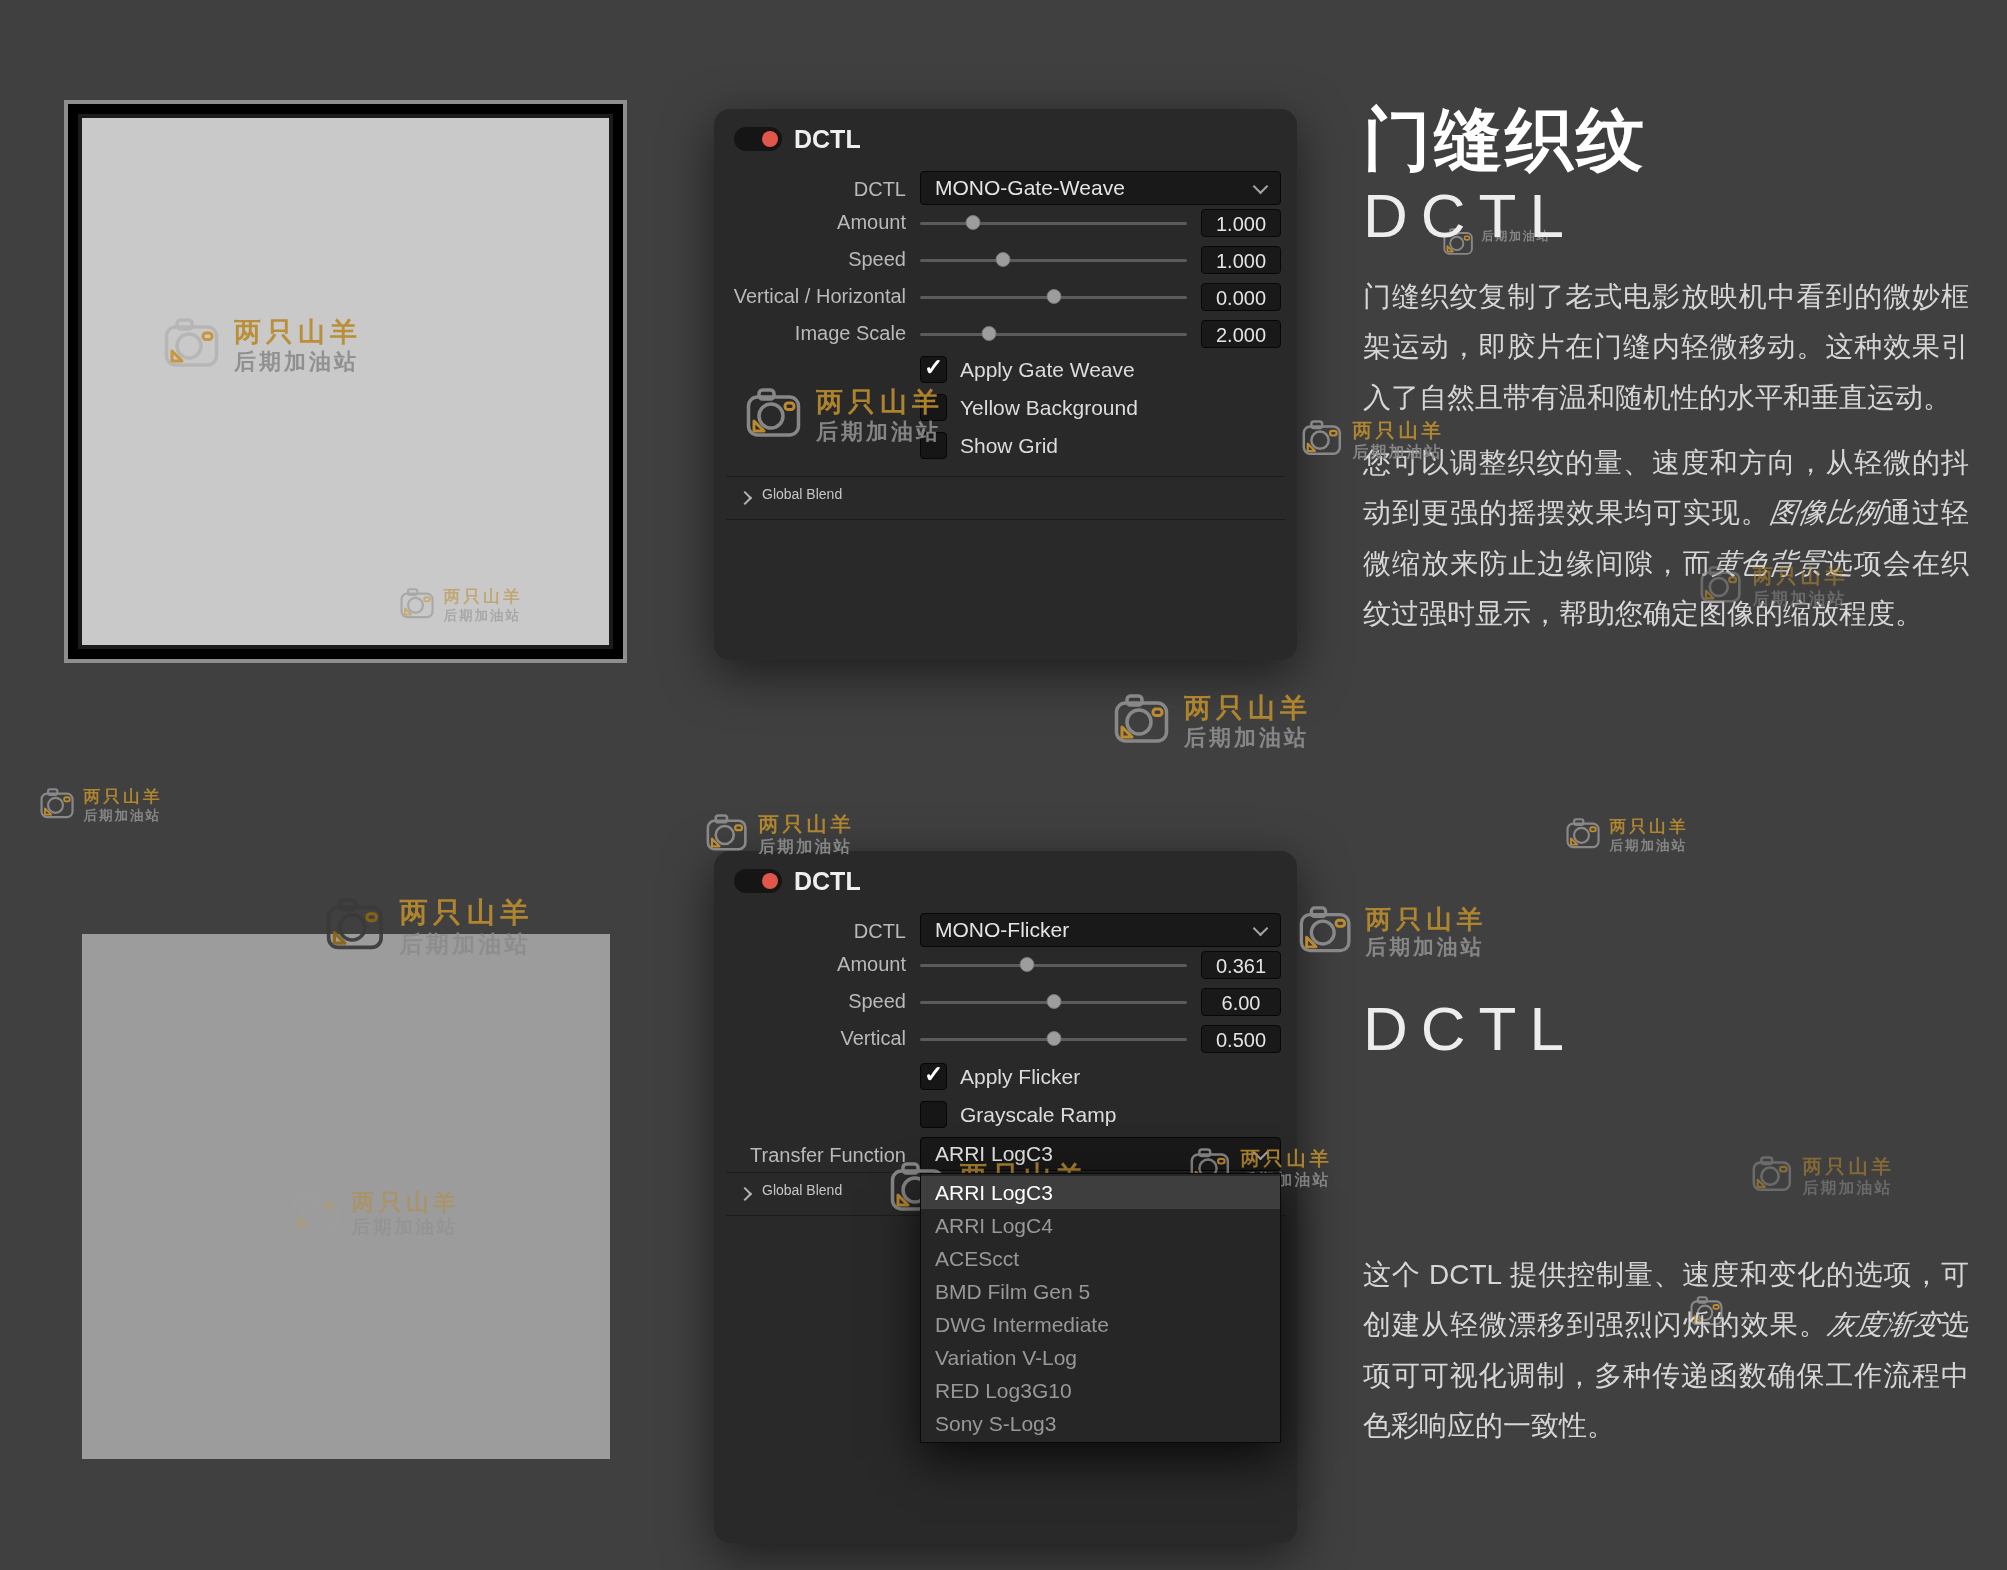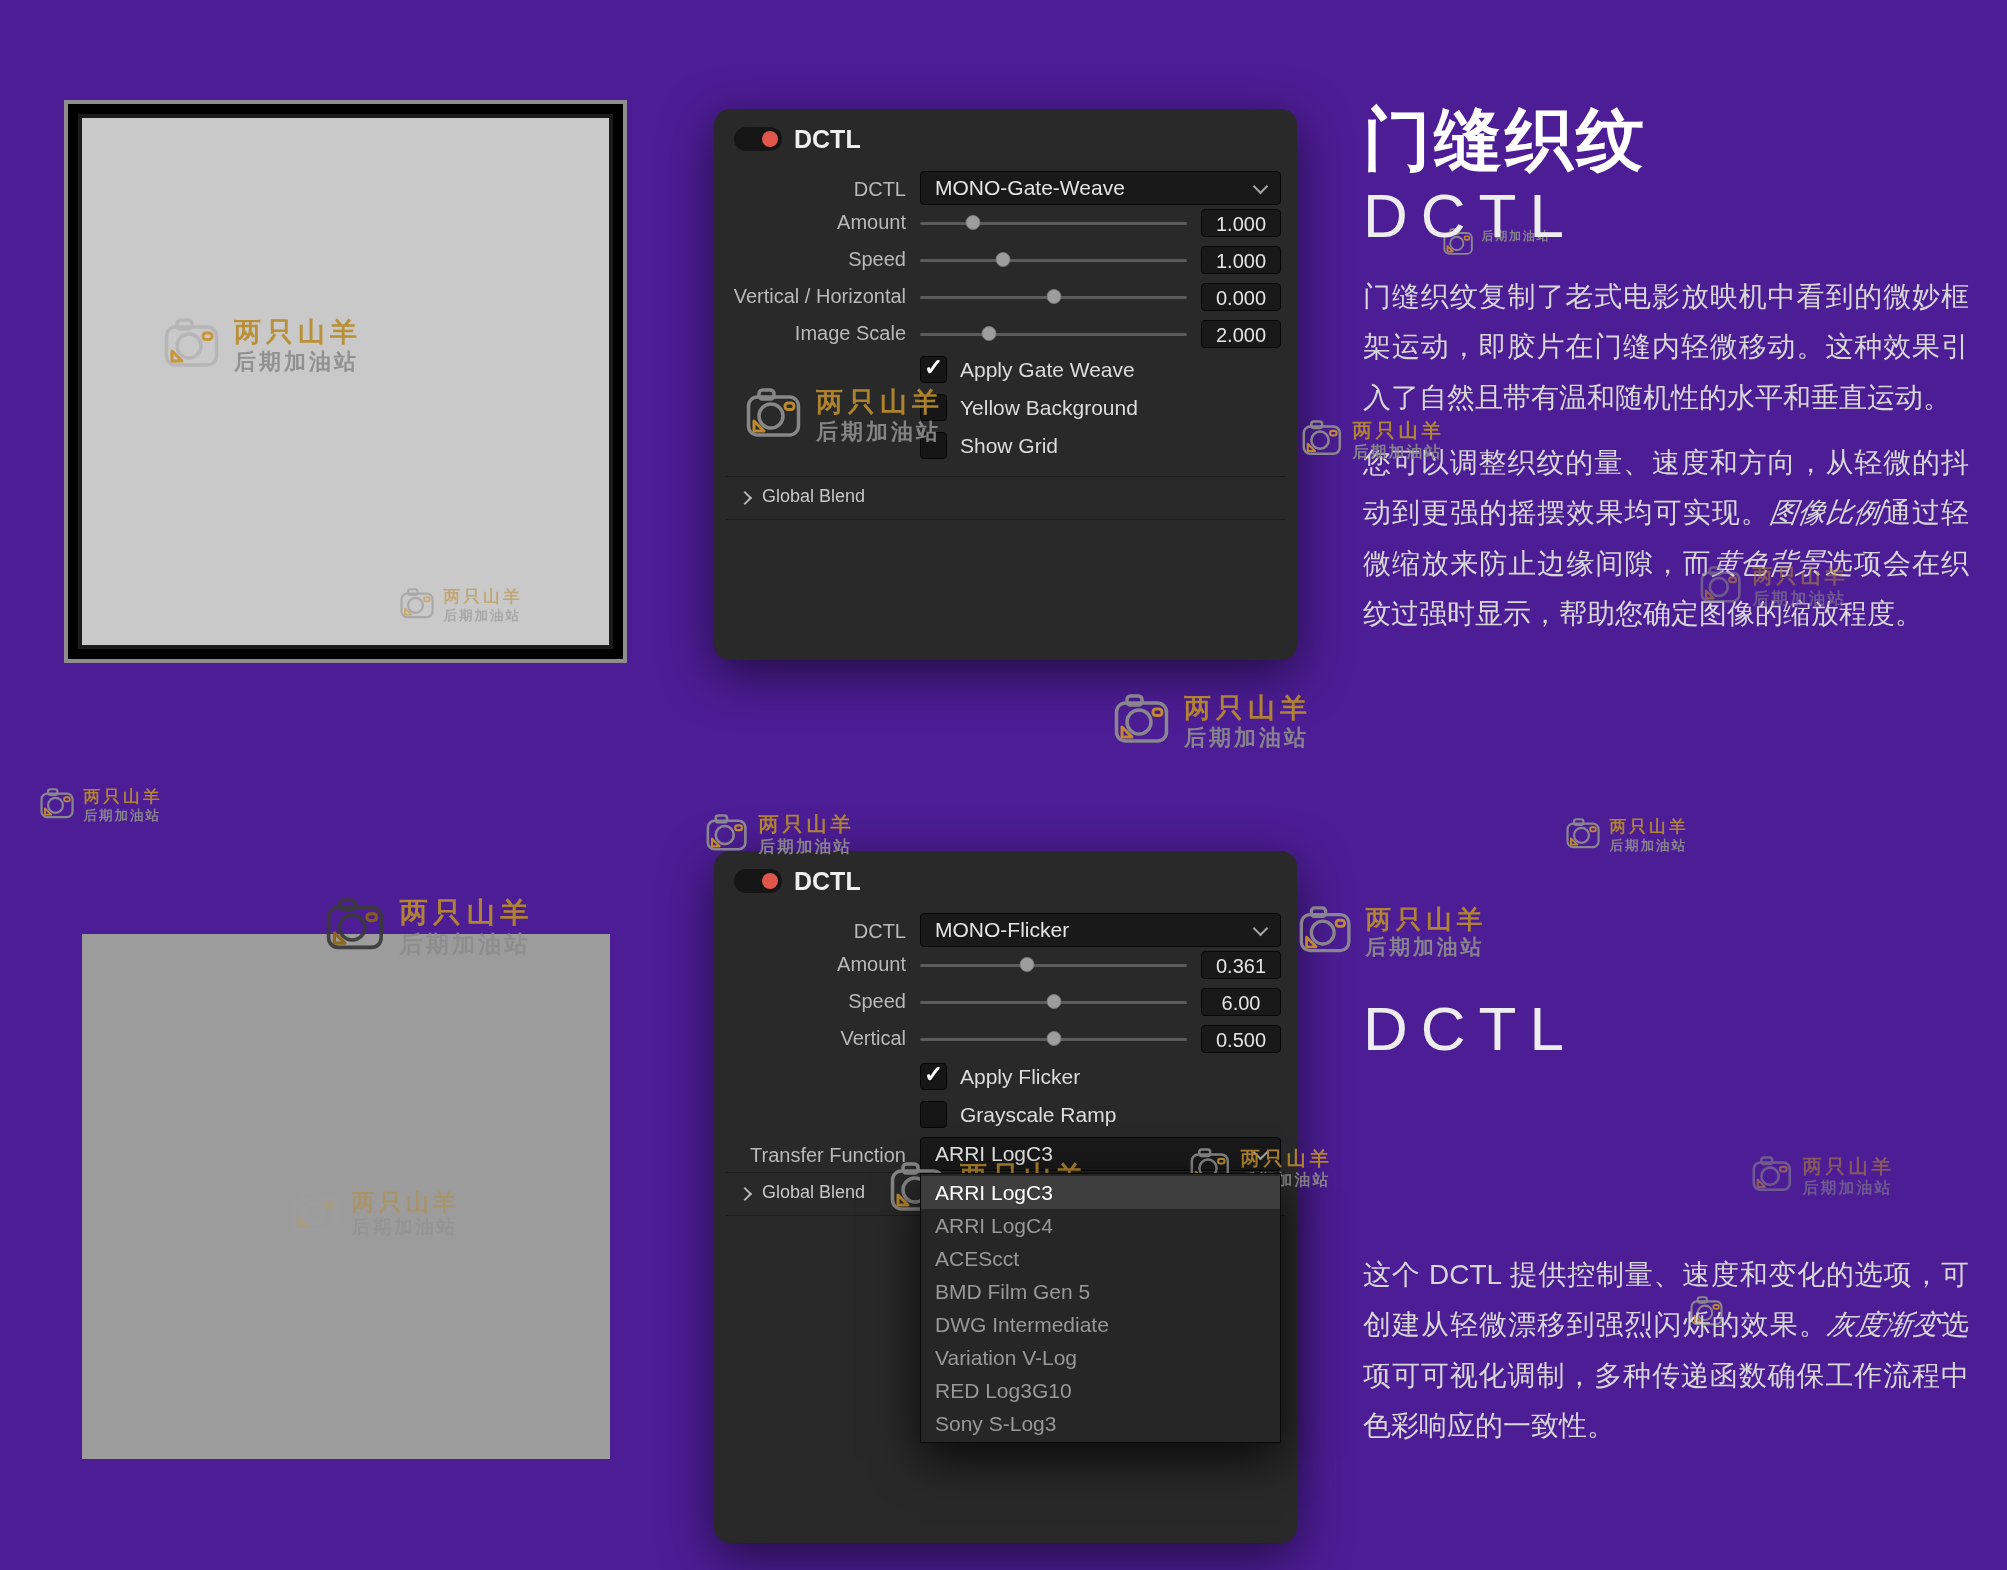--- a/index.html
+++ b/index.html
@@ -1,16 +1,16 @@
 <!DOCTYPE html>
 <html><head>
 <meta charset="utf-8">
 <style>
   html,body{margin:0;padding:0;background:#000;}
-  .stage{position:relative;width:2007px;height:1570px;background:#4c1d95;overflow:hidden;
+  .stage{position:relative;width:2007px;height:1570px;background:#404040;overflow:hidden;
          font-family:"Liberation Sans", sans-serif;}
 
   
   .prev-frame{position:absolute;left:64px;top:100px;width:563px;height:563px;
               border:4px solid #8e8e8e;box-sizing:border-box;background:#000;}
   .prev-frame .inner{position:absolute;left:10px;top:10px;right:10px;bottom:10px;
               background:#c9c9c9;border:4px solid #1b1b1b;}
   .prev-plain{position:absolute;left:82px;top:934px;width:528px;height:525px;background:#9c9c9c;}
 
   
@@ -36,21 +36,21 @@
                  background:#9d9d9d;border:1px solid #777;box-sizing:border-box;transform:translateX(-50%);}
   .valbox{position:absolute;left:487px;width:80px;height:28px;background:#191919;border:1px solid #070707;
           border-radius:4px;color:#e4e4e4;font-size:20px;line-height:28px;text-align:center;box-sizing:border-box;}
   .cb{position:absolute;left:206px;width:27px;height:27px;background:#161616;border:1px solid #060606;
       border-radius:4px;box-sizing:border-box;}
   .cb.on::after{content:"✓";position:absolute;left:3px;top:-3px;color:#fff;font-size:23px;font-weight:bold;}
   .cb-label{position:absolute;left:246px;font-size:21px;color:#dcdcdc;white-space:nowrap;}
   .divider{position:absolute;left:12px;right:12px;height:1px;background:#1c1c1c;}
   .gb-chev{position:absolute;left:26px;width:8px;height:8px;border-top:2px solid #b5b5b5;
            border-right:2px solid #b5b5b5;transform:rotate(45deg);}
-  .gb-label{position:absolute;left:48px;font-size:18px;color:#c6c6c6;}
+  .gb-label{position:absolute;left:48px;font-size:14px;color:#c6c6c6;}
 
   
   .list{position:absolute;left:206px;top:322px;width:361px;background:#262626;border:1px solid #0a0a0a;
         box-shadow:0 16px 44px rgba(0,0,0,.75);z-index:30;padding:2px 0;box-sizing:border-box;}
   .list .item{height:33px;line-height:33px;padding-left:14px;font-size:21px;color:#989898;white-space:nowrap;}
   .list .item.sel{background:#3e3e3e;color:#ffffff;}
 
   
   .sec-title{position:absolute;font-size:68px;font-weight:900;color:#fff;letter-spacing:3px;z-index:6;white-space:nowrap;}
   .sec-sub{position:absolute;font-size:62px;font-weight:100;color:#ededed;letter-spacing:13px;z-index:6;}

